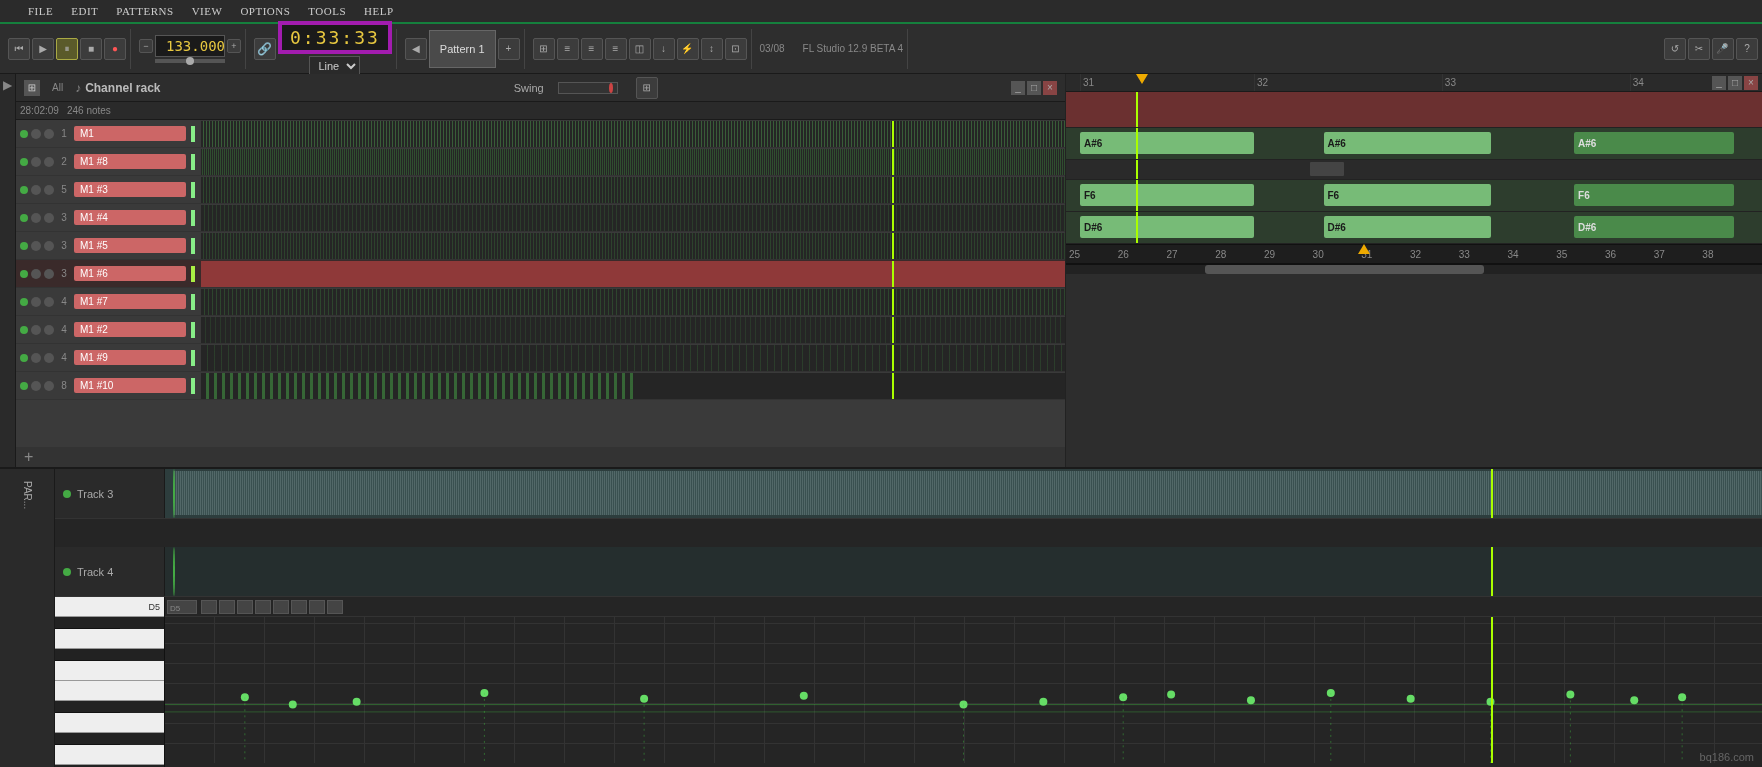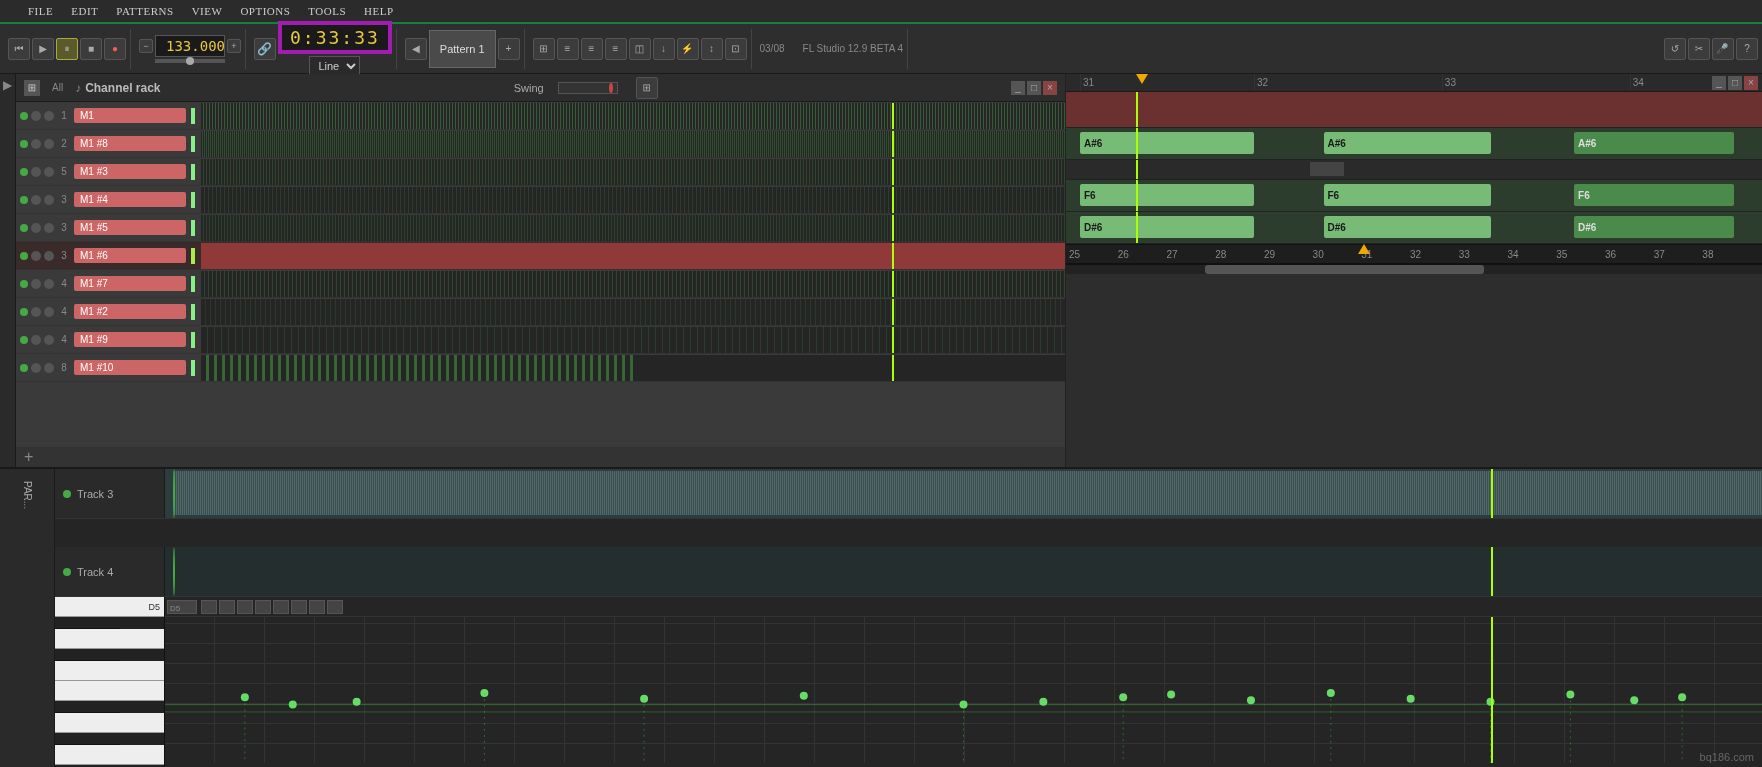--- a/index.html
+++ b/index.html
@@ -435,20 +435,24 @@
           <div style="position:absolute;right:4px;top:0;bottom:0;width:4px;background:#cc4444;border-radius:50%;"></div>
         </div>
         <div class="tb-btn" style="margin-left:4px;">⊞</div>
         <div class="window-controls">
           <button class="wc-btn">_</button>
           <button class="wc-btn">□</button>
           <button class="wc-btn" style="background:#884444;">×</button>
         </div>
       </div>
 
+      <div style="height:18px;background:#2a2a2a;display:flex;align-items:center;padding:0 4px;gap:8px;border-bottom:1px solid #1a1a1a;font-size:10px;color:#888;">
+        <span>28:02:09</span>
+        <span>246 notes</span>
+      </div>
 
       <div id="channel-list">
 
         <div class="channel-row">
           <div class="ch-controls">
             <div class="ch-led"></div>
             <div class="ch-btn-small"></div>
             <div class="ch-btn-small"></div>
             <span class="ch-number">1</span>
             <button class="ch-name-btn variant-red">M1</button>

